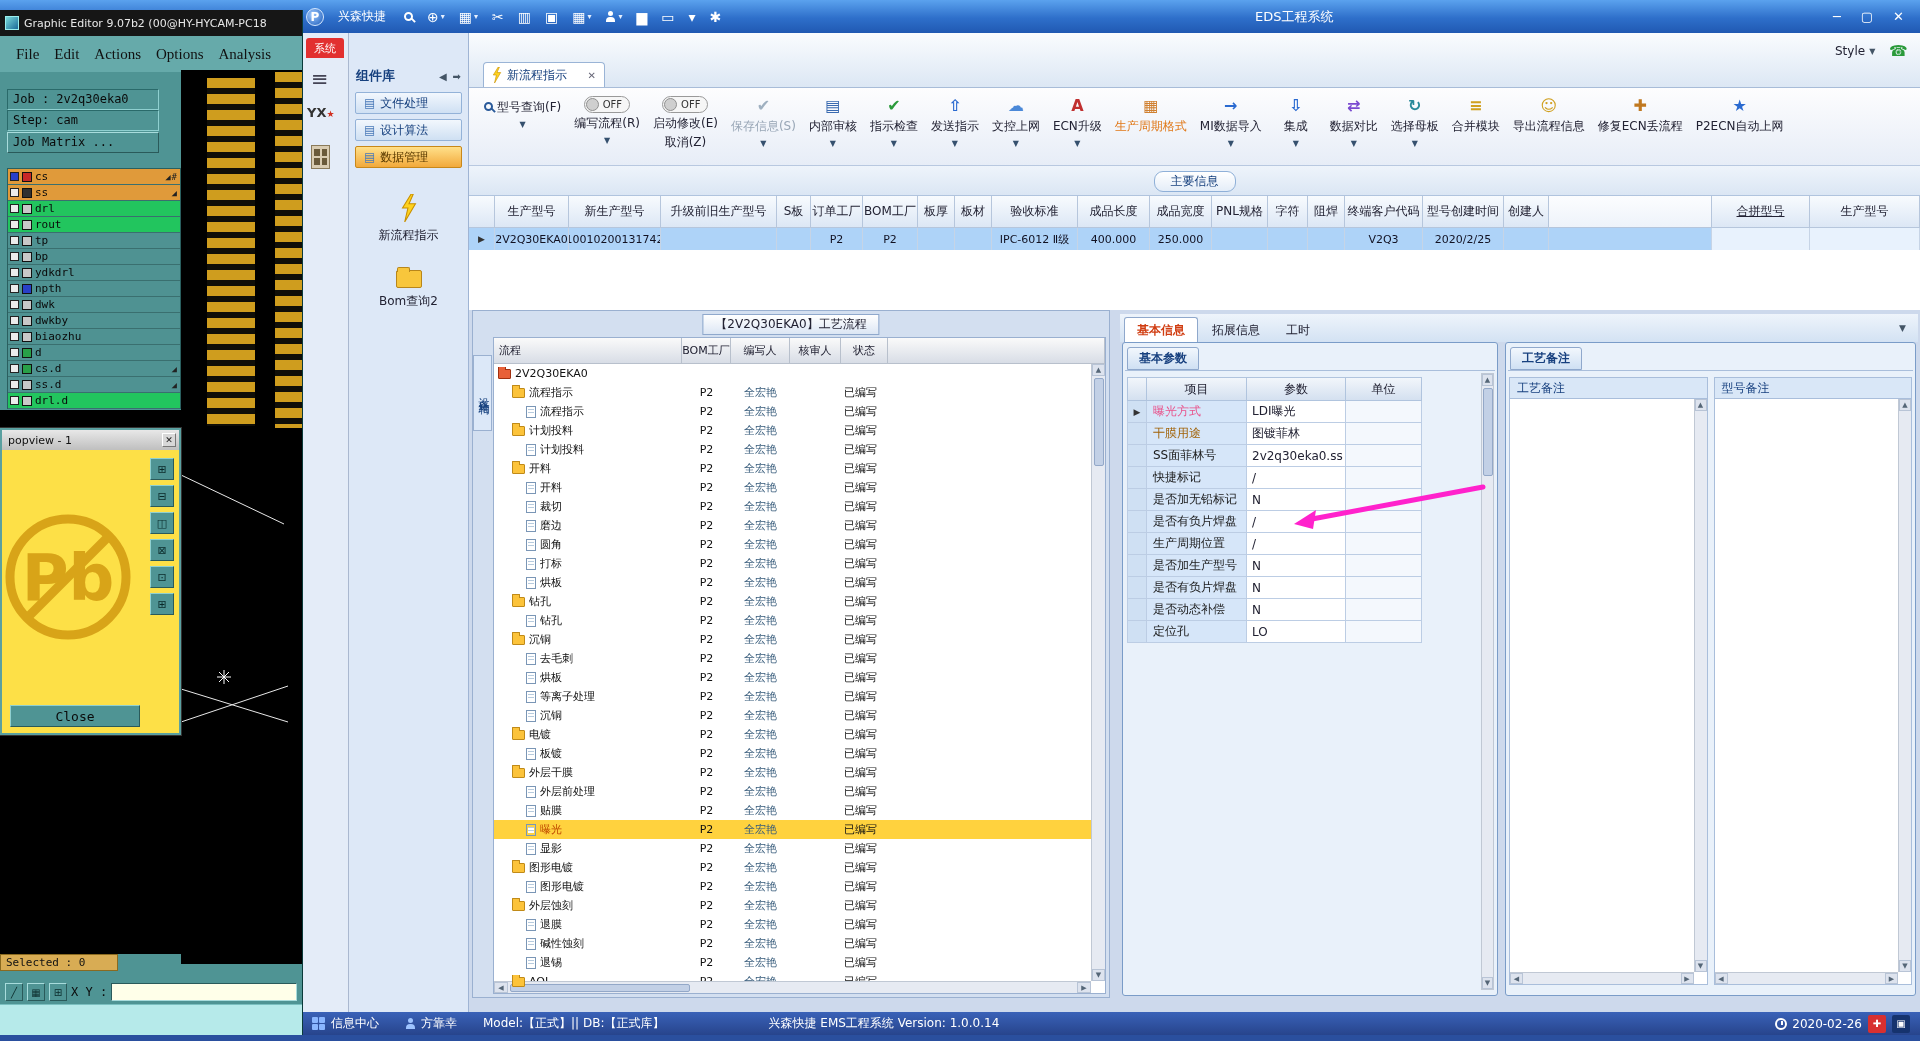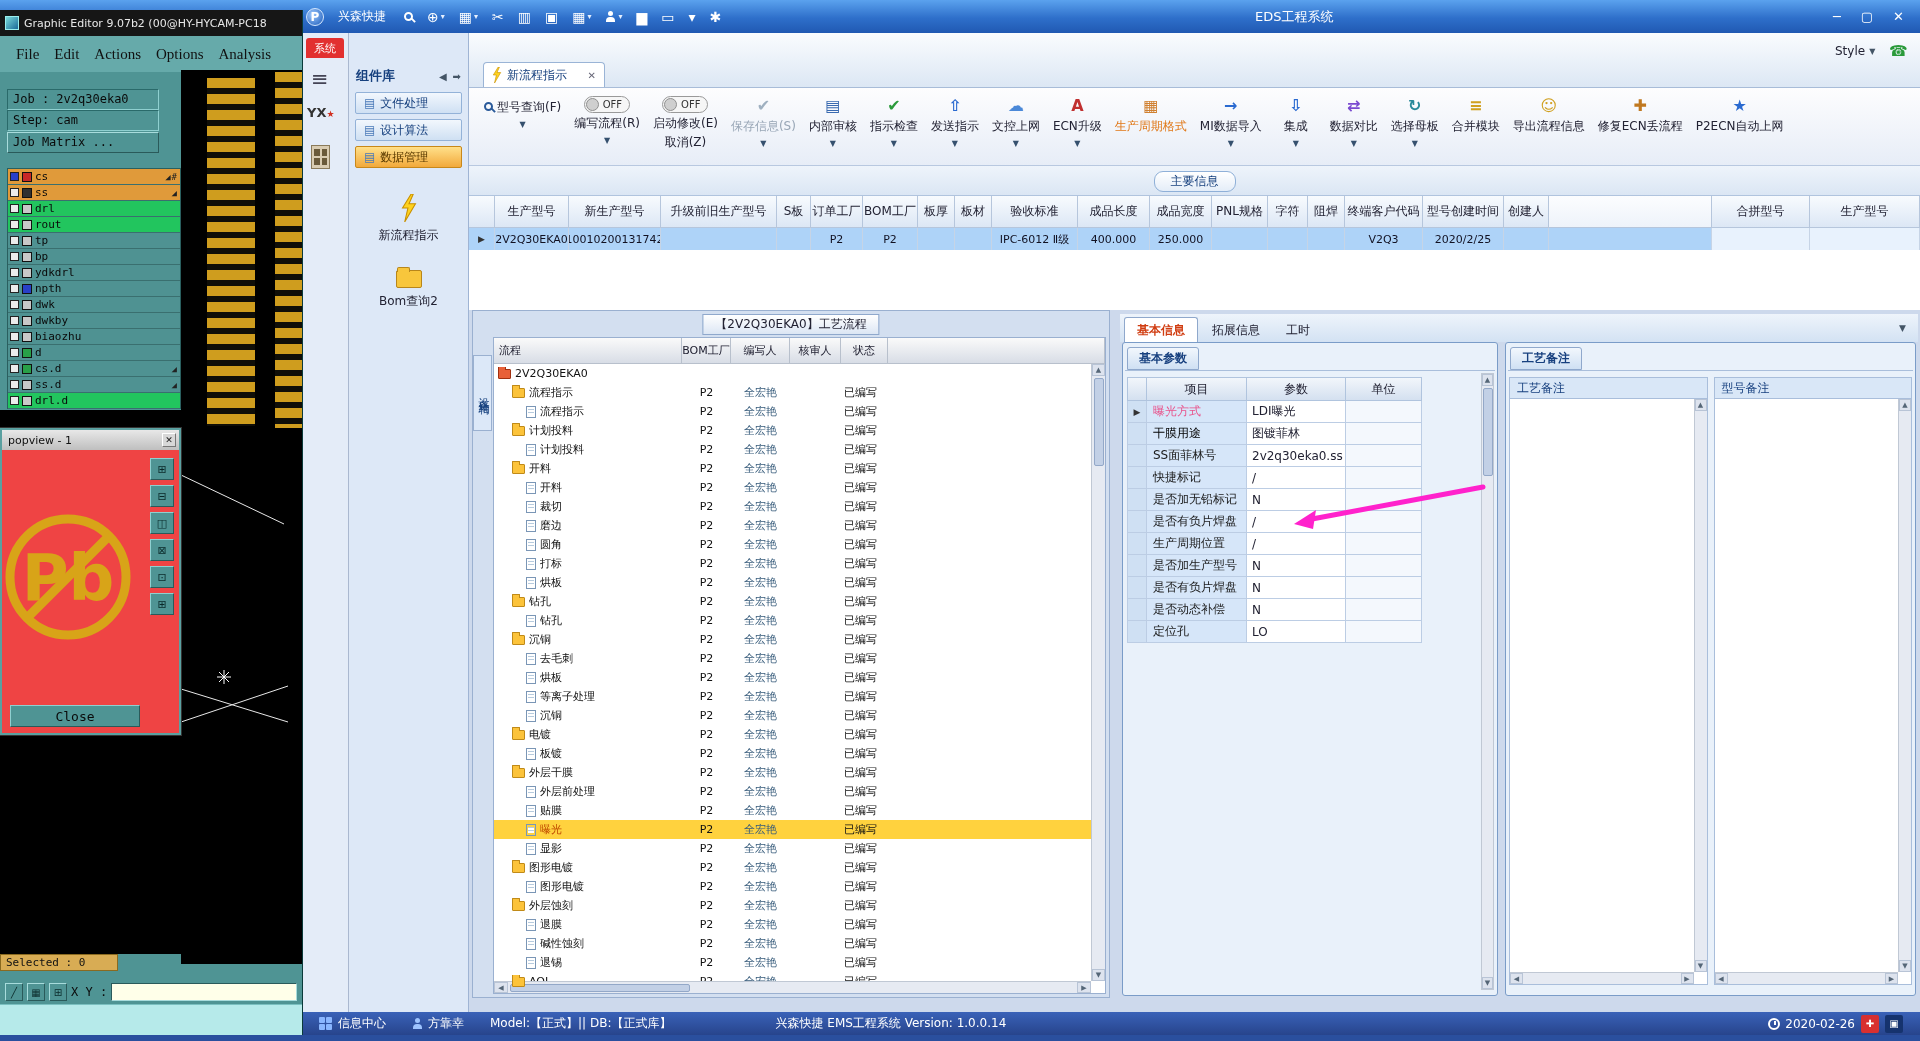--- a/index.html
+++ b/index.html
@@ -148,21 +148,21 @@
 #remark-cols{display:flex;margin-top:6px;height:608px}
 .rcol{flex:1;margin:0 3px;display:flex;flex-direction:column}
 .rcol-head{height:22px;background:#d9e7f7;color:#17407f;font-size:12px;display:flex;align-items:center;padding-left:7px;border:1px solid #a9bedb}
 .rcol-body{flex:1;background:#fff;border:1px solid #a9bedb;border-top:none;position:relative}
 .r-vscroll{position:absolute;right:0;top:0;bottom:12px;width:13px;background:#e6eaf2;border-left:1px solid #c0c8d4;display:flex;flex-direction:column;align-items:center;font-size:7px;color:#567}
 .r-hscroll{position:absolute;left:0;right:13px;bottom:0;height:12px;background:#e6eaf2;border-top:1px solid #c0c8d4;display:flex;align-items:center;font-size:7px;color:#567}
 .r-hscroll .scr-btn{width:13px;height:100%}
 .r-hscroll .scr-right{margin-left:auto}
 
 
-#statusbar{position:absolute;left:302px;top:1012px;width:1618px;height:23px;background:linear-gradient(#3a62b8,#27448c);display:flex;align-items:center;color:#fff;font-size:12px;padding:0 17px}
+#statusbar{position:absolute;left:302px;top:1012px;width:1618px;height:23px;background:linear-gradient(#3a62b8,#27448c);display:flex;align-items:center;color:#fff;font-size:12px;padding:0 10px}
 .sb-grid{width:13px;height:13px;display:grid;grid-template-columns:1fr 1fr;gap:1px;margin-right:6px}
 .sb-grid i{background:#8ab6ff;border-radius:1px}
 .sb-sep{width:26px}
 .sb-sep2{width:104px}
 .clock{width:12px;height:12px;border:2px solid #fff;border-radius:50%;position:relative;margin-right:5px}
 .clock::after{content:"";position:absolute;left:4px;top:1px;width:2px;height:4px;background:#fff}
 #sb-right{margin-left:auto;display:flex;align-items:center}
 .tray{width:18px;height:18px;border-radius:2px;margin-left:6px;display:flex;align-items:center;justify-content:center;font-size:10px;color:#fff}
 .tray.red{background:#d83030}
 .tray.dark{background:#16336e}
@@ -185,21 +185,21 @@
 .lchip{width:10px;height:10px;border:1px solid #111;flex:none}
 .lname{overflow:hidden;white-space:nowrap}
 .lmarks{margin-left:auto;font-size:9px;color:#222;letter-spacing:1px}
 .ge-canvas{position:absolute;background:#000}
 #canvas1{left:181px;top:60px;width:121px;height:894px}
 #canvas2{left:0;top:400px;width:181px;height:544px}
 .bars{position:absolute;background:repeating-linear-gradient(180deg,#cf9d1e 0 10px,#0f0e08 10px 16px)}
 #bars-a{left:26px;top:8px;width:48px;height:348px}
 #bars-b{left:94px;top:2px;width:27px;height:356px}
 
-#popview{position:absolute;left:0;top:418px;width:181px;height:307px;background:#ef4444;border:2px solid #5aa0a0;box-shadow:0 0 0 1px #333;z-index:6}
+#popview{position:absolute;left:0;top:418px;width:181px;height:307px;background:#fde047;border:2px solid #5aa0a0;box-shadow:0 0 0 1px #333;z-index:6}
 .pv-title{height:20px;background:linear-gradient(#e8e8e8,#bfbfbf);font-size:11px;color:#111;display:flex;align-items:center;padding-left:6px}
 .pv-x{position:absolute;right:3px;top:3px;width:14px;height:14px;background:#d8d8d8;border:1px solid;border-color:#fff #777 #777 #fff;font-size:9px;display:flex;align-items:center;justify-content:center;color:#222}
 .pv-body{position:relative;height:285px}
 #pv-tools{position:absolute;right:5px;top:8px;display:flex;flex-direction:column;gap:5px}
 .pv-tb{width:24px;height:22px;background:#4f9494;border:1px solid;border-color:#8fd0d0 #2a5a5a #2a5a5a #8fd0d0;font-size:11px;color:#0a2a2a;display:flex;align-items:center;justify-content:center}
 #pv-close{position:absolute;left:8px;bottom:8px;width:130px;height:22px;background:#4f9494;border:1px solid;border-color:#8fd0d0 #2a5a5a #2a5a5a #8fd0d0;font-family:"DejaVu Sans Mono",monospace;font-size:13px;color:#0a0a0a;display:flex;align-items:center;justify-content:center}
 
 #ge-selected{position:absolute;left:0;top:944px;width:118px;height:17px;background:#d8ac54;border:1px solid #8a6a20;font-family:"DejaVu Sans Mono",monospace;font-size:11px;color:#111;line-height:15px;padding-left:5px}
 #ge-xyrow{position:absolute;left:0;top:970px;width:302px;height:24px;display:flex;align-items:center;gap:4px;padding:0 5px}
 .xy-btn{width:18px;height:18px;background:#4f9494;border:1px solid;border-color:#a8dcdc #2a5a5a #2a5a5a #a8dcdc;font-size:10px;color:#0a2a2a;display:flex;align-items:center;justify-content:center;flex:none}
@@ -443,21 +443,21 @@
         <div class="ihc" style="width: 86px;">验收标准</div>
         <div class="ihc" style="width: 72px;">成品长度</div>
         <div class="ihc" style="width: 62px;">成品宽度</div>
         <div class="ihc" style="width: 56px;">PNL规格</div>
         <div class="ihc" style="width: 40px;">字符</div>
         <div class="ihc" style="width: 37px;">阻焊</div>
         <div class="ihc" style="width: 78px;">终端客户代码</div>
         <div class="ihc" style="width: 81px;">型号创建时间</div>
         <div class="ihc" style="width: 45px;">创建人</div>
         <div class="ihc ifill"></div>
-        <div class="ihc" style="width: 98px;">合拼型号</div>
+        <div class="ihc" style="width: 98px; text-decoration: underline;">合拼型号</div>
         <div class="ihc" style="width: 110px;">生产型号</div>
       </div>
     <div id="info-row">
         <div class="idc isel">▶</div>
         <div class="idc" style="width: 74px;">2V2Q30EKA0</div>
         <div class="idc" style="width: 92px;">10010200131742</div>
         <div class="idc" style="width: 116px;"></div>
         <div class="idc" style="width: 34px;"></div>
         <div class="idc" style="width: 52px;">P2</div>
         <div class="idc" style="width: 55px;">P2</div>
@@ -859,21 +859,21 @@
         </div>
       <div id="param-body">
           <div class="prow">
             <div class="pc sel" style="width: 20px;">▶</div>
             <div class="pc item" style="width: 100px; color: rgb(232, 84, 140);">曝光方式</div>
             <div class="pc val" style="width: 99px;">LDI曝光</div>
             <div class="pc unit" style="width: 76px;"></div>
           </div>
           <div class="prow">
             <div class="pc sel" style="width: 20px;"></div>
-            <div class="pc item" style="width: 100px; color: #000000;">干膜用途</div>
+            <div class="pc item" style="width: 100px; color: #a16207;">干膜用途</div>
             <div class="pc val" style="width: 99px;">图镀菲林</div>
             <div class="pc unit" style="width: 76px;"></div>
           </div>
           <div class="prow">
             <div class="pc sel" style="width: 20px;"></div>
             <div class="pc item" style="width: 100px;">SS面菲林号</div>
             <div class="pc val" style="width: 99px;">2v2q30eka0.ss</div>
             <div class="pc unit" style="width: 76px;"></div>
           </div>
           <div class="prow">

